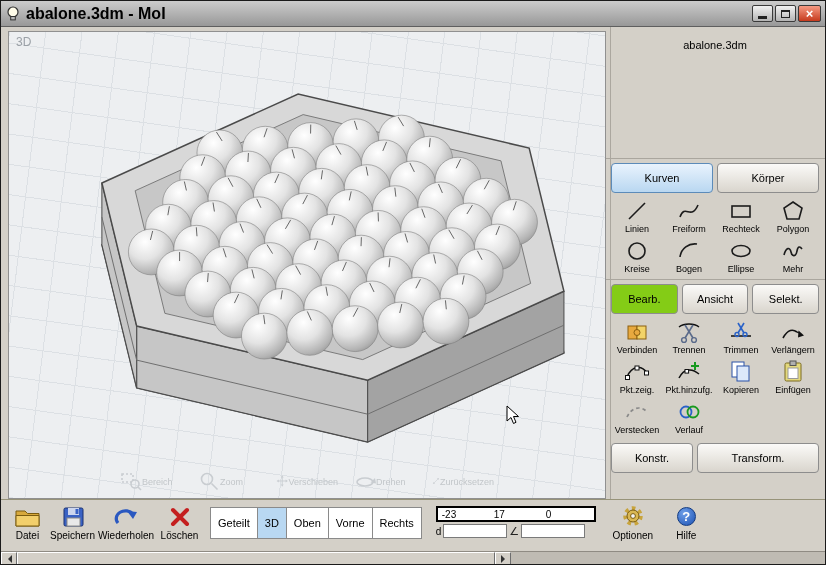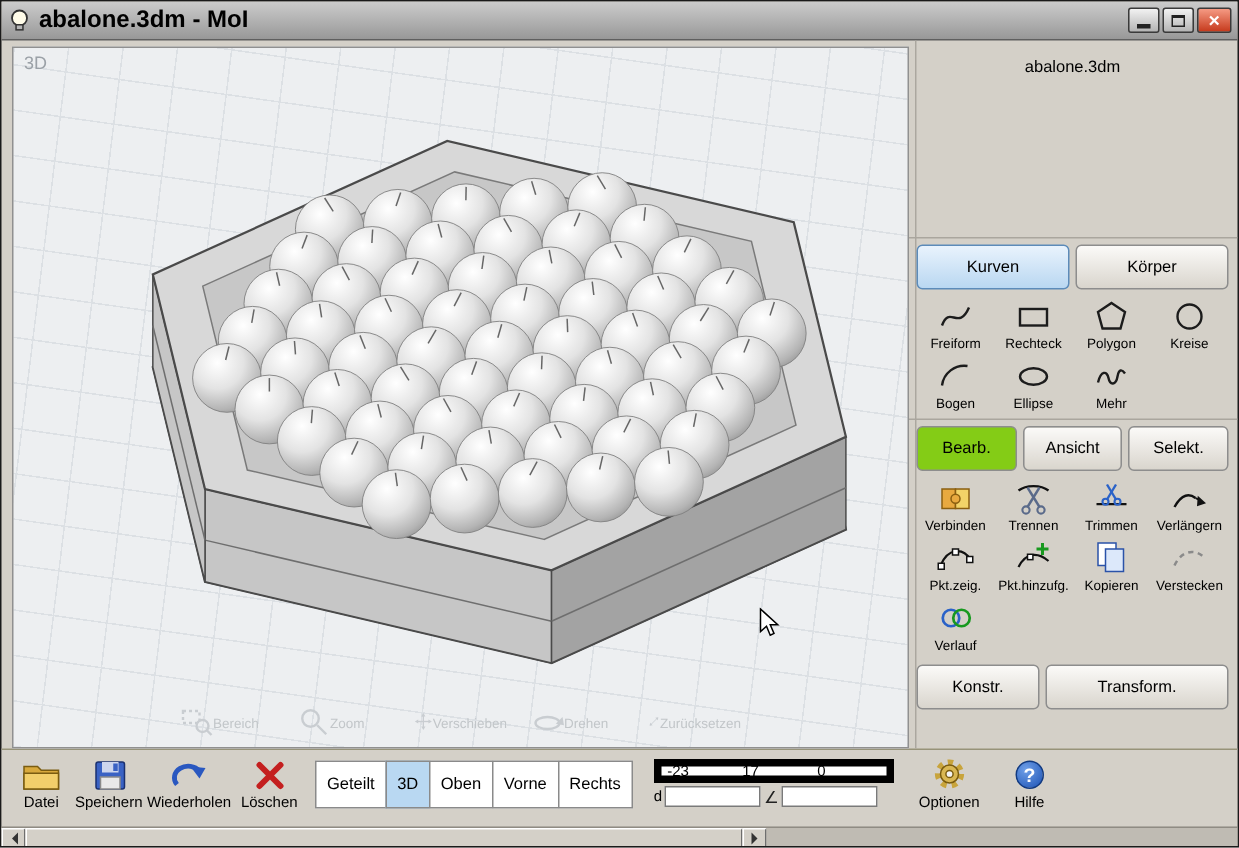--- a/index.html
+++ b/index.html
@@ -58,21 +58,21 @@
   .toolbar{height:52px;border-top:1px solid #979379;background:#d4d0c8;display:flex;align-items:flex-start;padding:3px 4px 0 4px;}
   .tbitem{display:flex;flex-direction:column;align-items:center;width:45px;cursor:default;}
   .tbitem.wide{width:62px;}
   .tbitem .icn{height:27px;display:flex;align-items:center;justify-content:center;}
   .tblabel{font-size:10px;margin-top:0;white-space:nowrap;}
   .viewgroup{display:flex;margin:4px 8px 0 8px;}
   .vbtn{height:32px;padding:12px 7px;border:1px solid #8a8a8a;background:#fff;display:flex;align-items:center;font-size:11px;margin-left:-1px;cursor:default;}
   .vbtn:first-child{margin-left:0;}
   .vbtn.active{background:#b9d8f2;}
   .coords{margin:3px 6px 0 6px;width:160px;font-size:10px;}
-  .coordrow1{display:flex;border:5px solid #000000;background:#fff;height:16px;align-items:center;}
+  .coordrow1{display:flex;border:2px solid #000000;background:#fff;height:16px;align-items:center;}
   .coordrow1 span{flex:1;padding-left:4px;}
   .coordrow2{display:flex;align-items:center;gap:2px;margin-top:2px;}
   .coordrow2 input{width:64px;height:14px;border:1px solid #7a7a7a;background:#fff;font-size:10px;font-family:"Liberation Sans",sans-serif;padding:0 2px;}
   .ang{font-size:11px;color:#222;}
   .help-circle{width:19px;height:19px;border-radius:50%;background:radial-gradient(circle at 35% 30%,#6f9fe8,#1c52b4);color:#fff;font-weight:bold;font-size:13px;display:flex;align-items:center;justify-content:center;border:1px solid #123a80;}
 
   
   .hscroll{height:15px;display:flex;background:#c6c2ba;border-top:1px solid #8f8b83;}
   .sbtn{width:16px;background:#d4d0c8;border:1px solid;border-color:#fff #6e6e6e #6e6e6e #fff;display:flex;align-items:center;justify-content:center;}
   .tri-l{width:0;height:0;border:4px solid transparent;border-right-color:#333;margin-left:-3px;}
@@ -305,20 +305,28 @@
     <div class="sep"></div>
     <div class="tabrow">
       <div class="btn active-blue">Kurven</div>
       <div class="btn">Körper</div>
     </div>
 
     <div class="toolgrid">
       <div class="tool">
         <span class="ticon">
           <svg width="26" height="26" viewBox="0 0 26 26" class="curve-ic">
+              <line x1="5" y1="21" x2="21" y2="5"></line>
+            </svg>
+          </span>
+        <span class="tlabel">Linien</span>
+      </div>
+      <div class="tool">
+        <span class="ticon">
+          <svg width="26" height="26" viewBox="0 0 26 26" class="curve-ic">
               <path d="M4 19 C9 5 15 23 22 7"></path>
             </svg>
           </span>
         <span class="tlabel">Freiform</span>
       </div>
       <div class="tool">
         <span class="ticon">
           <svg width="26" height="26" viewBox="0 0 26 26" class="curve-ic">
               <rect x="4" y="8" width="18" height="11"></rect>
             </svg>
@@ -442,20 +450,30 @@
         <span class="tlabel">Pkt.hinzufg.</span>
       </div>
       <div class="tool">
         <span class="ticon">
           <svg width="26" height="26" viewBox="0 0 26 26">
             <rect x="4" y="3" width="12" height="15" fill="#fff" stroke="#2a52a8"></rect>
             <rect x="9" y="7" width="12" height="15" fill="#dce8fa" stroke="#2a52a8"></rect>
           </svg>
           </span>
         <span class="tlabel">Kopieren</span>
+      </div>
+      <div class="tool">
+        <span class="ticon">
+          <svg width="26" height="26" viewBox="0 0 26 26">
+            <rect x="5" y="4" width="16" height="18" rx="1.5" fill="#e3d87d" stroke="#7a6a20"></rect>
+            <rect x="10" y="2" width="6" height="4.5" fill="#b0b0b0" stroke="#555"></rect>
+            <rect x="8" y="9" width="10" height="10.5" fill="#fff" stroke="#999"></rect>
+          </svg>
+          </span>
+        <span class="tlabel">Einfügen</span>
       </div>
       <div class="tool">
         <span class="ticon">
           <svg width="26" height="26" viewBox="0 0 26 26" fill="none">
             <path d="M3 18 C8 7 18 7 23 13" stroke="#8a8a8a" stroke-width="1.7" stroke-dasharray="3.5 3"></path>
           </svg>
           </span>
         <span class="tlabel">Verstecken</span>
       </div>
       <div class="tool">

